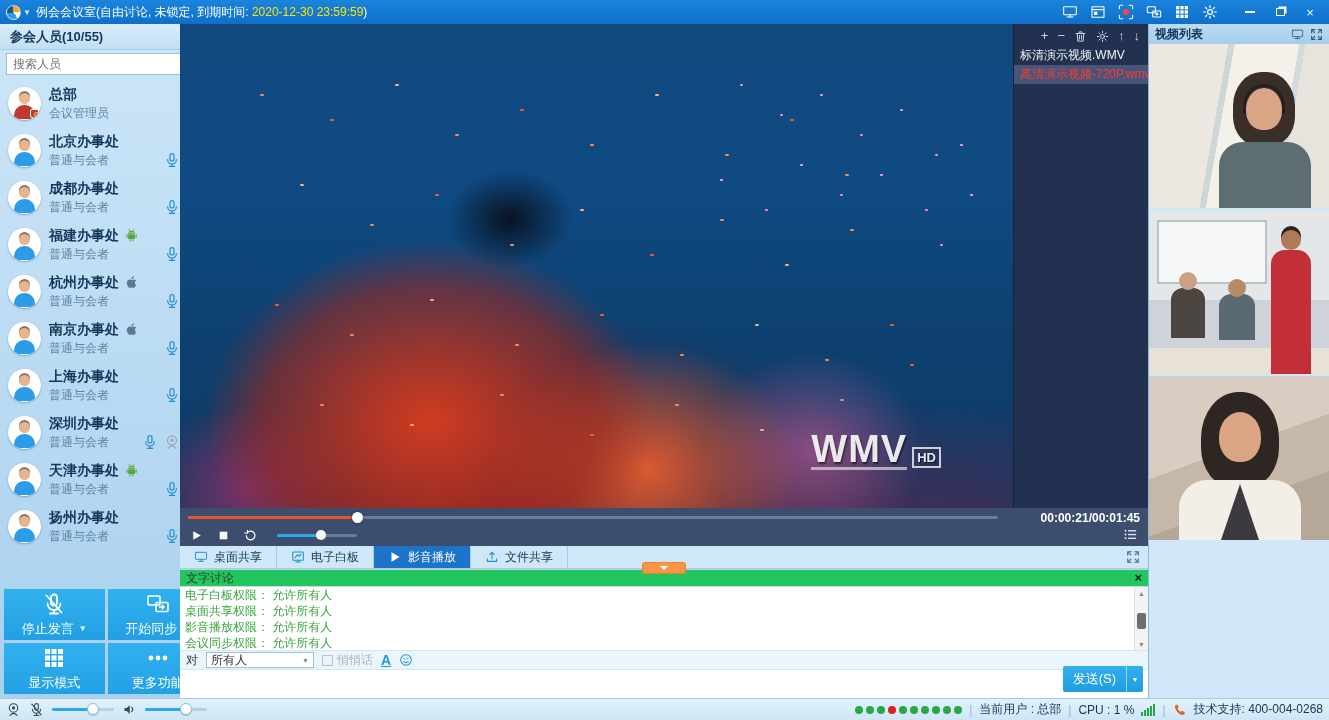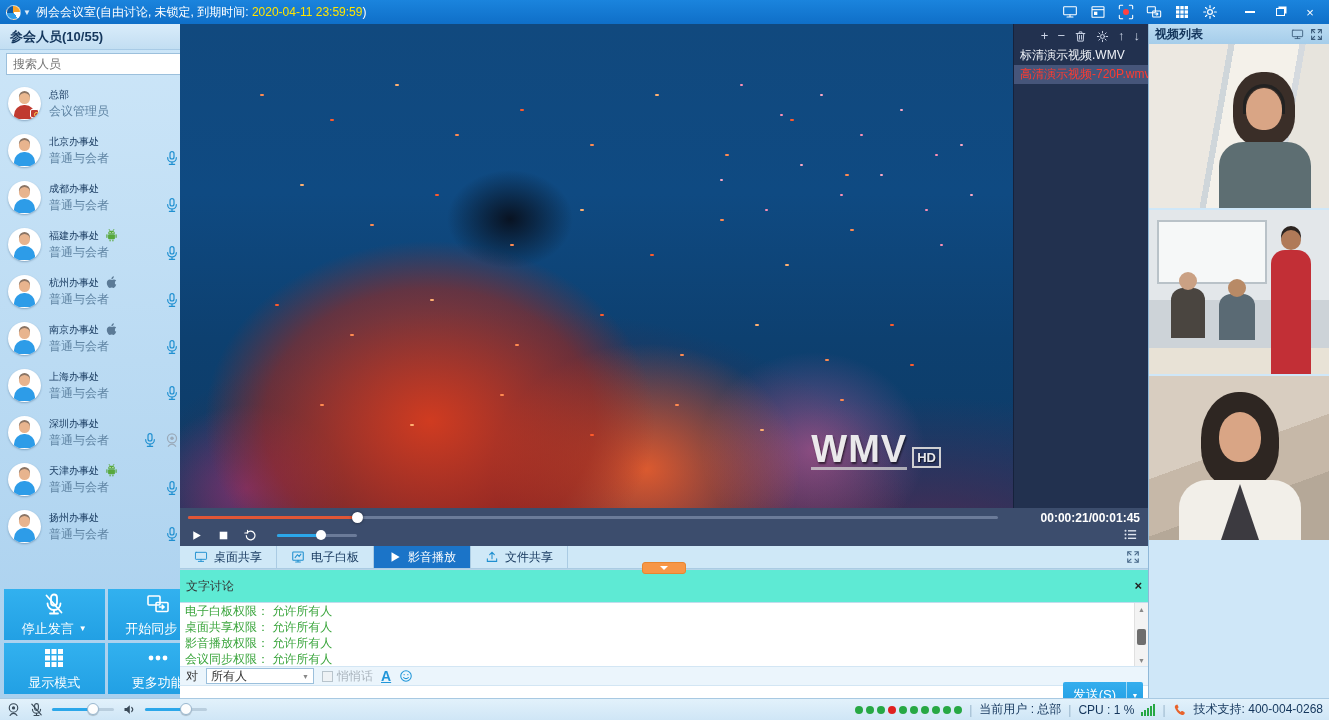--- a/index.html
+++ b/index.html
@@ -34,21 +34,21 @@
   .prow { height:47px; display:flex; align-items:center; padding:0 10px 0 8px; cursor:pointer; }
   .avatar { position:relative; width:33px; height:33px; border-radius:50%; background:#fff; box-shadow:0 1px 2px rgba(20,60,100,.35); flex:0 0 auto; overflow:hidden; }
   .av-head { position:absolute; left:11px; top:6px; width:11px; height:11px; border-radius:50%; background:#e8b48e; box-shadow:0 -2px 0 0 #8a7464; }
   .av-body { position:absolute; left:6px; top:18px; width:21px; height:14px; border-radius:10px 10px 0 0; background:#2d9ce8; }
   .avatar.admin .av-body { background:#c03a30; }
   .avatar.admin .av-head { background:#eab890; }
   .av-key { position:absolute; right:2px; bottom:2px; width:9px; height:9px; border-radius:2px; background:#c03a30; border:1px solid #fff; }
   .av-key::after { content:""; position:absolute; left:2.5px; top:1.5px; width:3px; height:3px; border:1px solid #ffd24a; border-radius:50%; box-shadow:1px 3px 0 -1px #ffd24a; }
   .pinfo { flex:1; margin-left:8px; min-width:0; }
   .pname-line { display:flex; align-items:center; gap:5px; }
-  .pname { font-size:10px; font-weight:normal; color:#14365c; white-space:nowrap; }
+  .pname { font-size:14px; font-weight:bold; color:#14365c; white-space:nowrap; }
   .badge { width:15px; height:15px; flex:0 0 auto; }
   .prole-line { display:flex; align-items:center; margin-top:1px; }
   .prole { font-size:12px; color:#5f84a3; white-space:nowrap; }
   .picons { margin-left:auto; display:flex; align-items:center; gap:6px; }
   .picons svg { width:16px; height:16px; }
   .ic-blue { color:#1e8fd0; } .ic-gray { color:#9aa9b8; } .ic-dark { color:#525f6e; }
   .ic-green { color:#57a83c; } .ic-apple { color:#5b7a96; }
 
   .actgrid { position:absolute; left:4px; right:4px; bottom:4px; display:grid; grid-template-columns:1fr 1fr; gap:3px; }
   .actbtn { height:51px; background:linear-gradient(180deg,#32b1ef,#22a0e4); color:#fff; display:flex; flex-direction:column; align-items:center; justify-content:center; gap:4px; cursor:pointer; }
@@ -108,21 +108,21 @@
   .tab svg { width:14px; height:14px; color:#1e8fd0; }
   .tab.active { background:#1b74c8; color:#fff; }
   .tab.active svg { color:#fff; }
   .fs-btn { margin-left:auto; margin-right:8px; align-self:center; color:#4a6a8a; cursor:pointer; display:flex; }
   .fs-btn svg { width:14px; height:14px; }
   .collapse-tab { position:absolute; left:50%; bottom:-6px; transform:translateX(-50%); width:44px; height:12px; background:#f79646; border:1px solid #e8862f; border-radius:3px; cursor:pointer; z-index:5; display:flex; align-items:center; justify-content:center; }
   .collapse-tab i { width:0; height:0; border-left:4px solid transparent; border-right:4px solid transparent; border-top:4px solid #fff; }
 
   
   .chat { position:absolute; left:0; top:545px; width:968px; bottom:0; background:#fff; border-top:1px solid #b8d4e8; }
-  .chat-header { height:17px; background:#5eead4; border-bottom:1px solid #c2dced; display:flex; align-items:center; padding:16px 6px; font-size:12px; color:#333; }
+  .chat-header { height:17px; background:#22c55e; border-bottom:1px solid #c2dced; display:flex; align-items:center; padding:0 6px; font-size:12px; color:#333; }
   .chat-close { margin-left:auto; font-size:13px; font-weight:bold; color:#222; cursor:pointer; line-height:12px; }
   .chat-msgs { position:relative; height:63px; background:#fff; overflow:hidden; }
   .msg { font-size:12px; color:#3aa53c; line-height:16px; padding-left:5px; }
   .scrollbar { position:absolute; right:0; top:0; bottom:0; width:14px; background:#f3f3f3; border-left:1px solid #e0e0e0; }
   .sb-arrow { height:12px; display:flex; align-items:center; justify-content:center; font-size:7px; color:#888; cursor:pointer; }
   .sb-down { position:absolute; bottom:0; left:0; right:0; }
   .sb-thumb { position:absolute; left:2px; right:2px; top:26px; height:16px; background:#6e6e6e; border-radius:2px; cursor:pointer; }
   .chat-opts { height:20px; background:#ebf5fc; border-top:1px solid #d3e6f4; border-bottom:1px solid #d3e6f4; display:flex; align-items:center; padding:0 6px; gap:8px; }
   .to-label { color:#333; }
   .to-select { position:relative; width:108px; height:16px; background:#fff; border:1px solid #9cc0dc; display:flex; align-items:center; padding:0 4px; color:#333; cursor:pointer; }
@@ -310,21 +310,21 @@
         <path d="M8 14.5a5 5 0 0 0 8 0"></path>
     </symbol>
   </defs>
 </svg>
 
 <div class="app">
 
   <div class="titlebar">
     <span class="logo"></span>
     <span class="logo-caret">▼</span>
-    <span class="tb-title"><span>例会会议室(自由讨论, 未锁定, 到期时间: </span><span class="tb-date">2020-04-11 23:59:59</span><span>)</span></span>
+    <span class="tb-title"><span>例会会议室(自由讨论, 未锁定, 到期时间: </span><span class="tb-date">2020-12-30 23:59:59</span><span>)</span></span>
     <div class="tb-right">
       <span class="tb-ic">
           <svg>
             <use href="#i-monitor"></use>
           </svg>
         </span>
       <span class="tb-ic">
           <svg>
             <use href="#i-window"></use>
           </svg>

